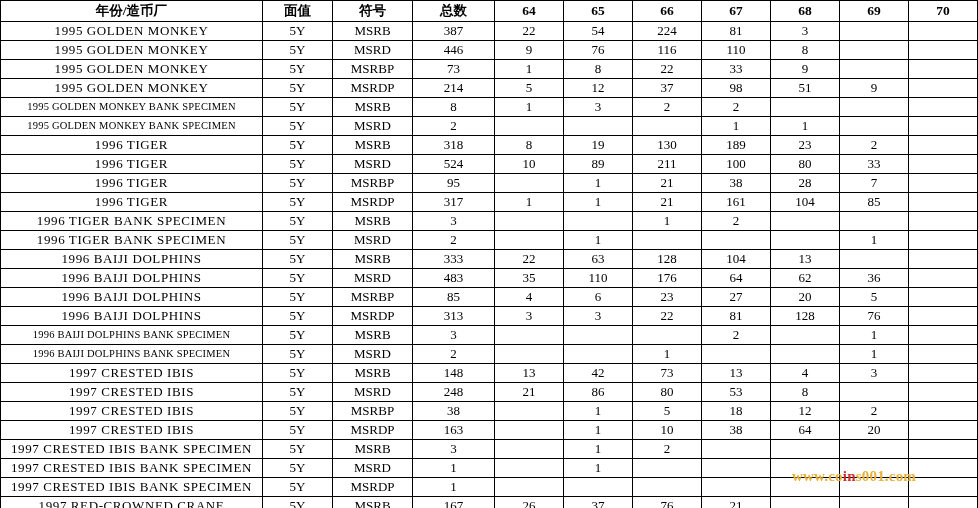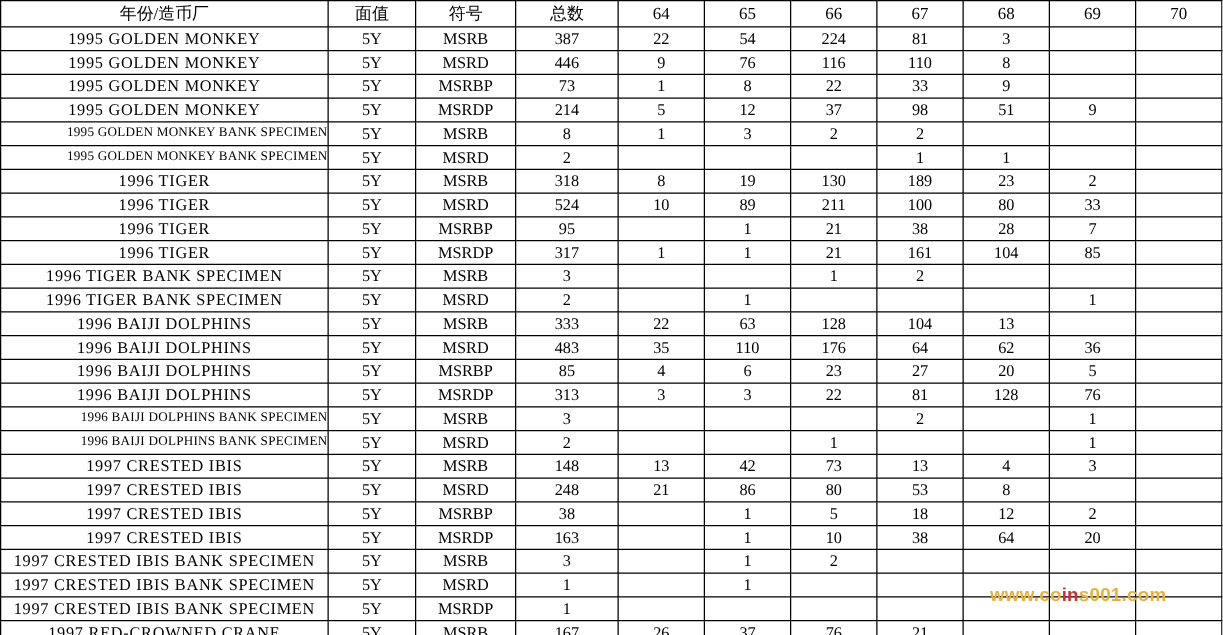--- a/index.html
+++ b/index.html
@@ -26,44 +26,43 @@
     line-height: 16px;
     padding: 0;
     text-align: center;
     vertical-align: middle;
     font-size: 13px;
     color: #000000;
     overflow: hidden;
     white-space: nowrap;
   }
   table.grading-table thead th {
-    font-weight: normal;
+    font-weight: bold;
     font-size: 13.5px;
     height: 20px;
   }
   
   col.c-name  { width: 262px; }
   col.c-deno  { width: 70px;  }
   col.c-sym   { width: 80px;  }
   col.c-total { width: 82px;  }
   col.c-g     { width: 69px;  }
 
   .name-cell {
     letter-spacing: 0.6px;
   }
   .name-cell.small {
     font-size: 10.5px;
     letter-spacing: 0.2px;
-    text-align: right;
   }
   .watermark {
     position: absolute;
     left: 792px;
     top: 468px;
-    font-family: Liberation Sans, sans-serif;
+    font-family: Liberation Serif, serif;
     font-size: 15px;
     font-weight: bold;
     color: #e8b23a;
     letter-spacing: 0.2px;
     pointer-events: none;
     white-space: nowrap;
   }
   .watermark .wm-red { color: #d03030; }
 </style>
 </head>

